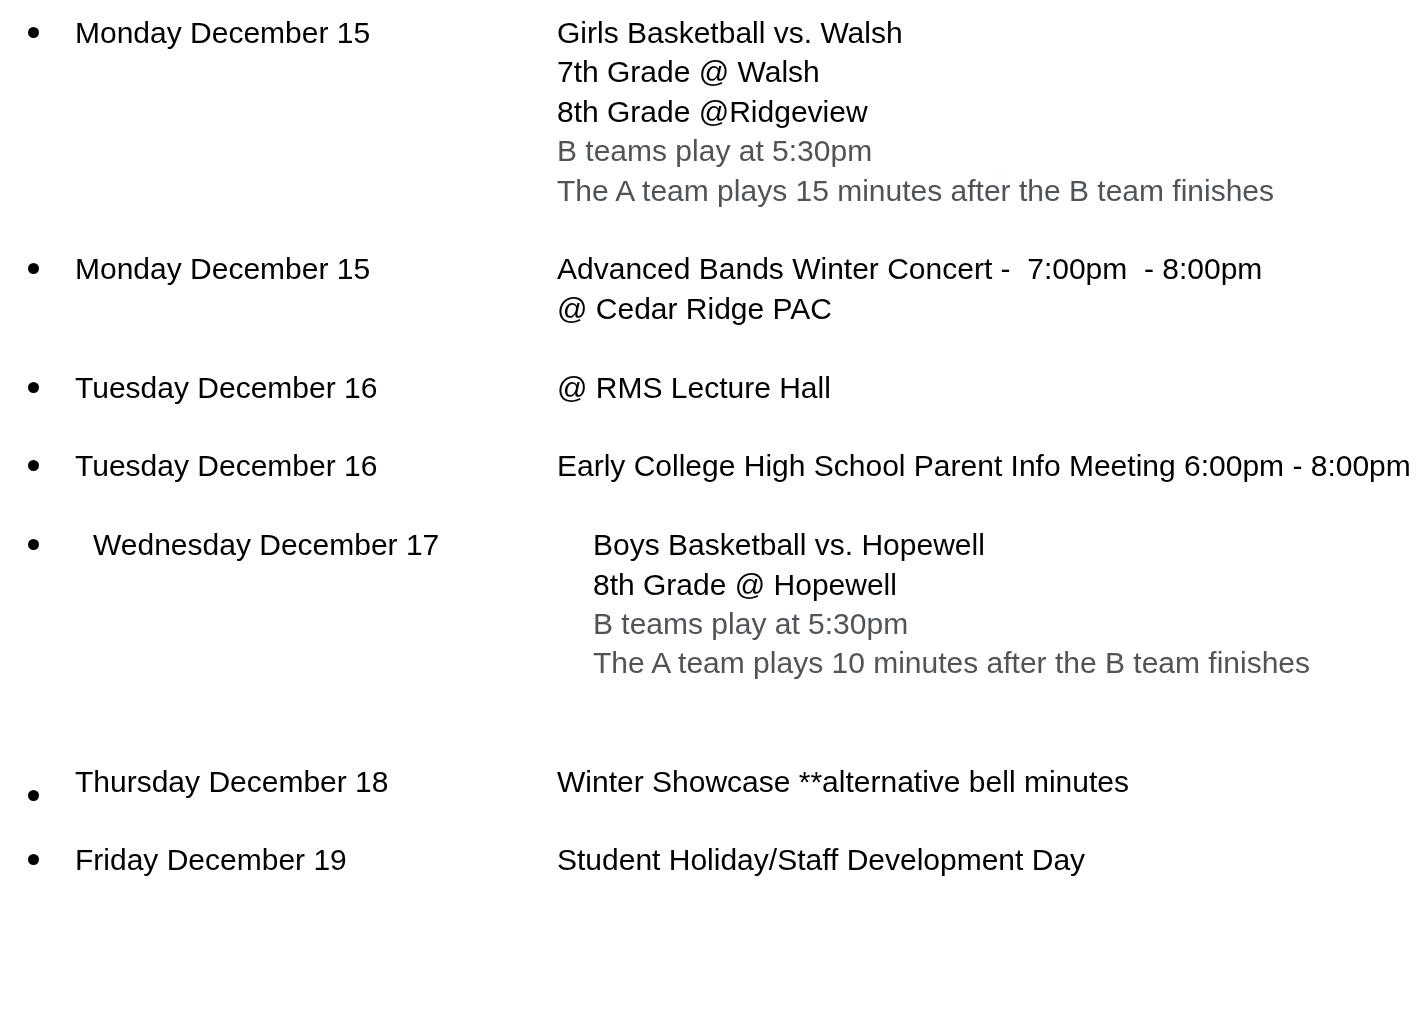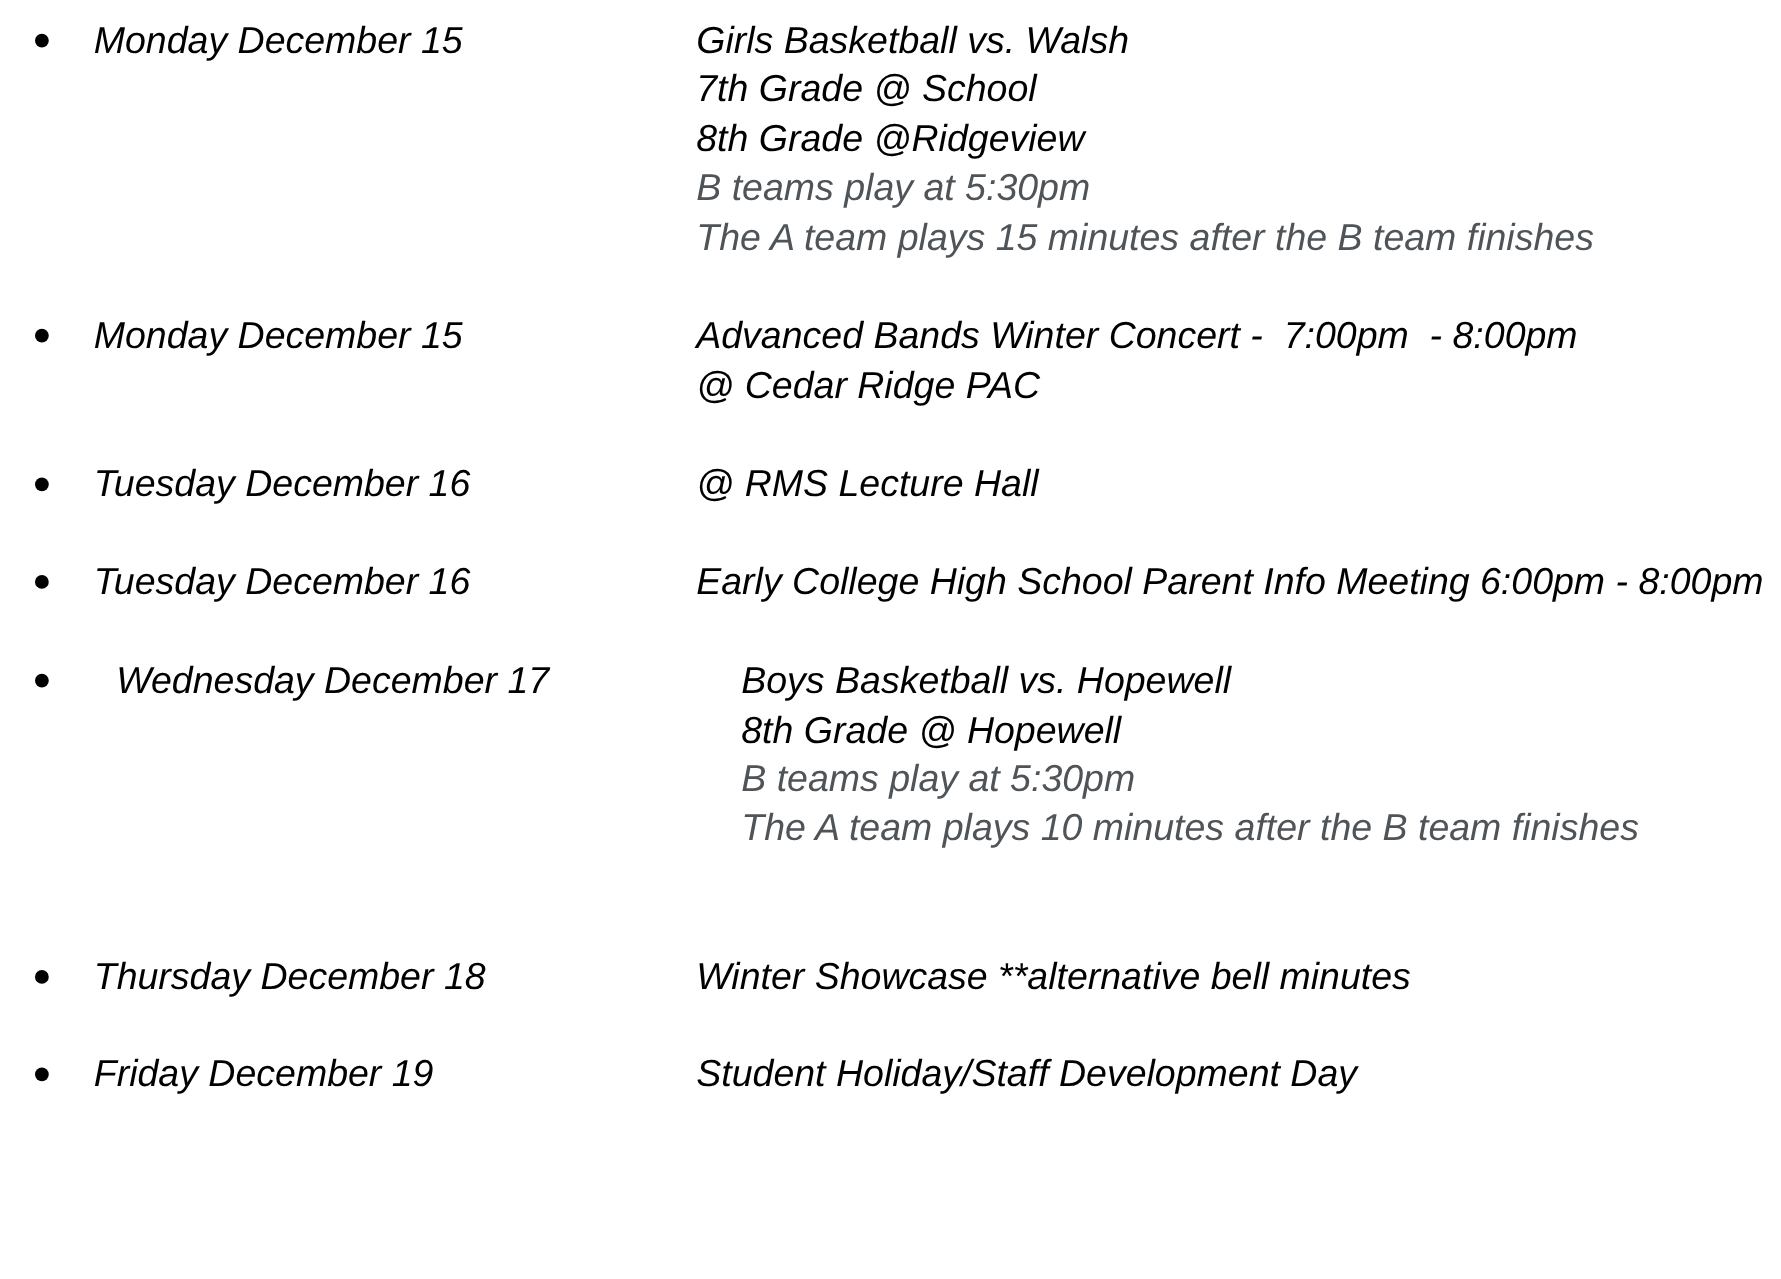--- a/index.html
+++ b/index.html
@@ -36,47 +36,45 @@
     width: 11px;
     height: 11px;
     border-radius: 50%;
     background: #000000;
     margin-top: 14px;
   }
   .date-col {
     flex: 0 0 482px;
     width: 482px;
     white-space: pre-wrap;
-    font-style: italic;
   }
   .desc-col {
     flex: 1 1 auto;
     min-width: 0;
-    font-style: italic;
   }
   .detail-line {
     white-space: pre-wrap;
   }
   .muted {
     color: var(--muted-color, #4f5459);
   }
 </style>
 </head>
 <body style="background: rgb(255, 255, 255); color: rgb(0, 0, 0);">
 
 <div class="doc">
   <div id="event-list">
   <div class="event" style="margin-bottom: 39.4px;">
     <div class="bullet-col">
       <span class="bullet"></span>
     </div>
     <div class="date-col">Monday December 15</div>
     <div class="desc-col">
           <div class="detail-line">Girls Basketball vs. Walsh</div>
-          <div class="detail-line">7th Grade @ School</div>
+          <div class="detail-line">7th Grade @ Walsh</div>
           <div class="detail-line">8th Grade @Ridgeview</div>
           <div class="detail-line muted">B teams play at 5:30pm</div>
           <div class="detail-line muted">The A team plays 15 minutes after the B team finishes</div>
         </div>
   </div>
 
   <div class="event" style="margin-bottom: 39.4px;">
     <div class="bullet-col">
       <span class="bullet"></span>
     </div>
@@ -113,21 +111,21 @@
     </div>
     <div class="date-col">Wednesday December 17</div>
     <div class="desc-col">
           <div class="detail-line">Boys Basketball vs. Hopewell</div>
           <div class="detail-line">8th Grade @ Hopewell</div>
           <div class="detail-line muted">B teams play at 5:30pm</div>
           <div class="detail-line muted">The A team plays 10 minutes after the B team finishes</div>
         </div>
   </div>
 
-  <div class="event" style="margin-bottom: 39.4px;">
+  <div class="event" style="margin-bottom: 39.4px; align-items: flex-end;">
     <div class="bullet-col">
       <span class="bullet"></span>
     </div>
     <div class="date-col">Thursday December 18</div>
     <div class="desc-col">
           <div class="detail-line">Winter Showcase **alternative bell minutes</div>
         </div>
   </div>
 
   <div class="event" style="margin-bottom: 4px;">

